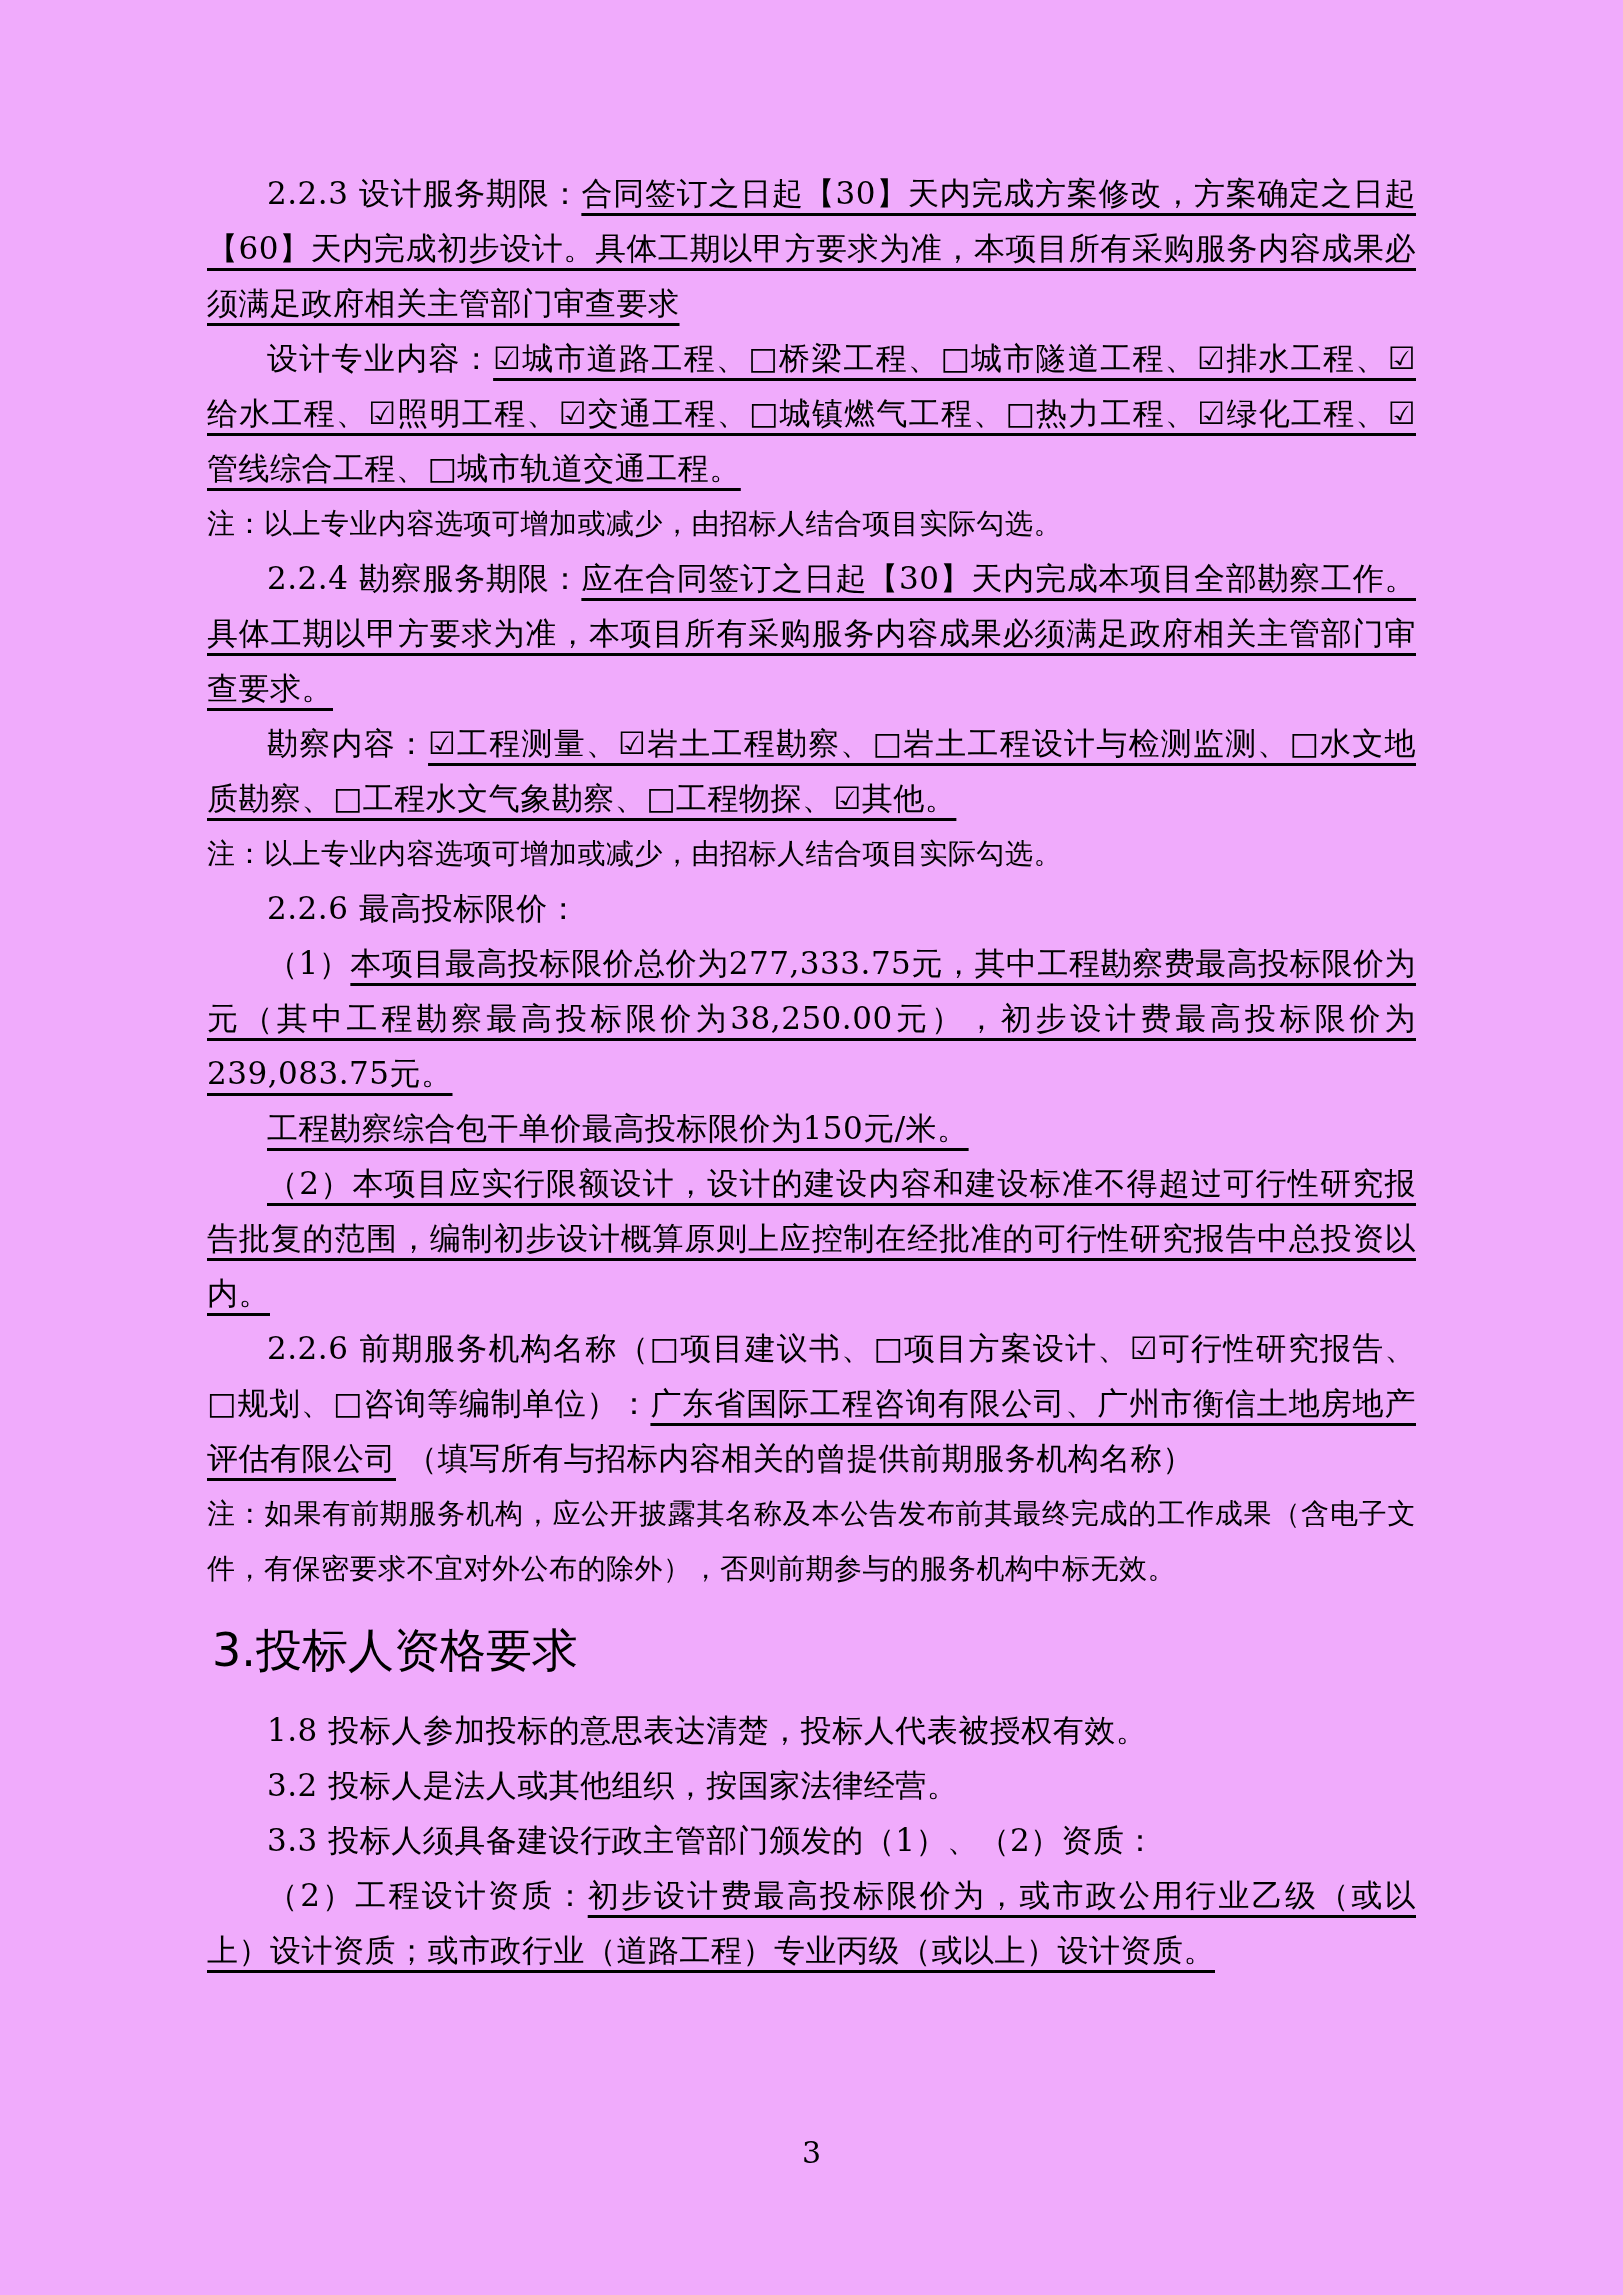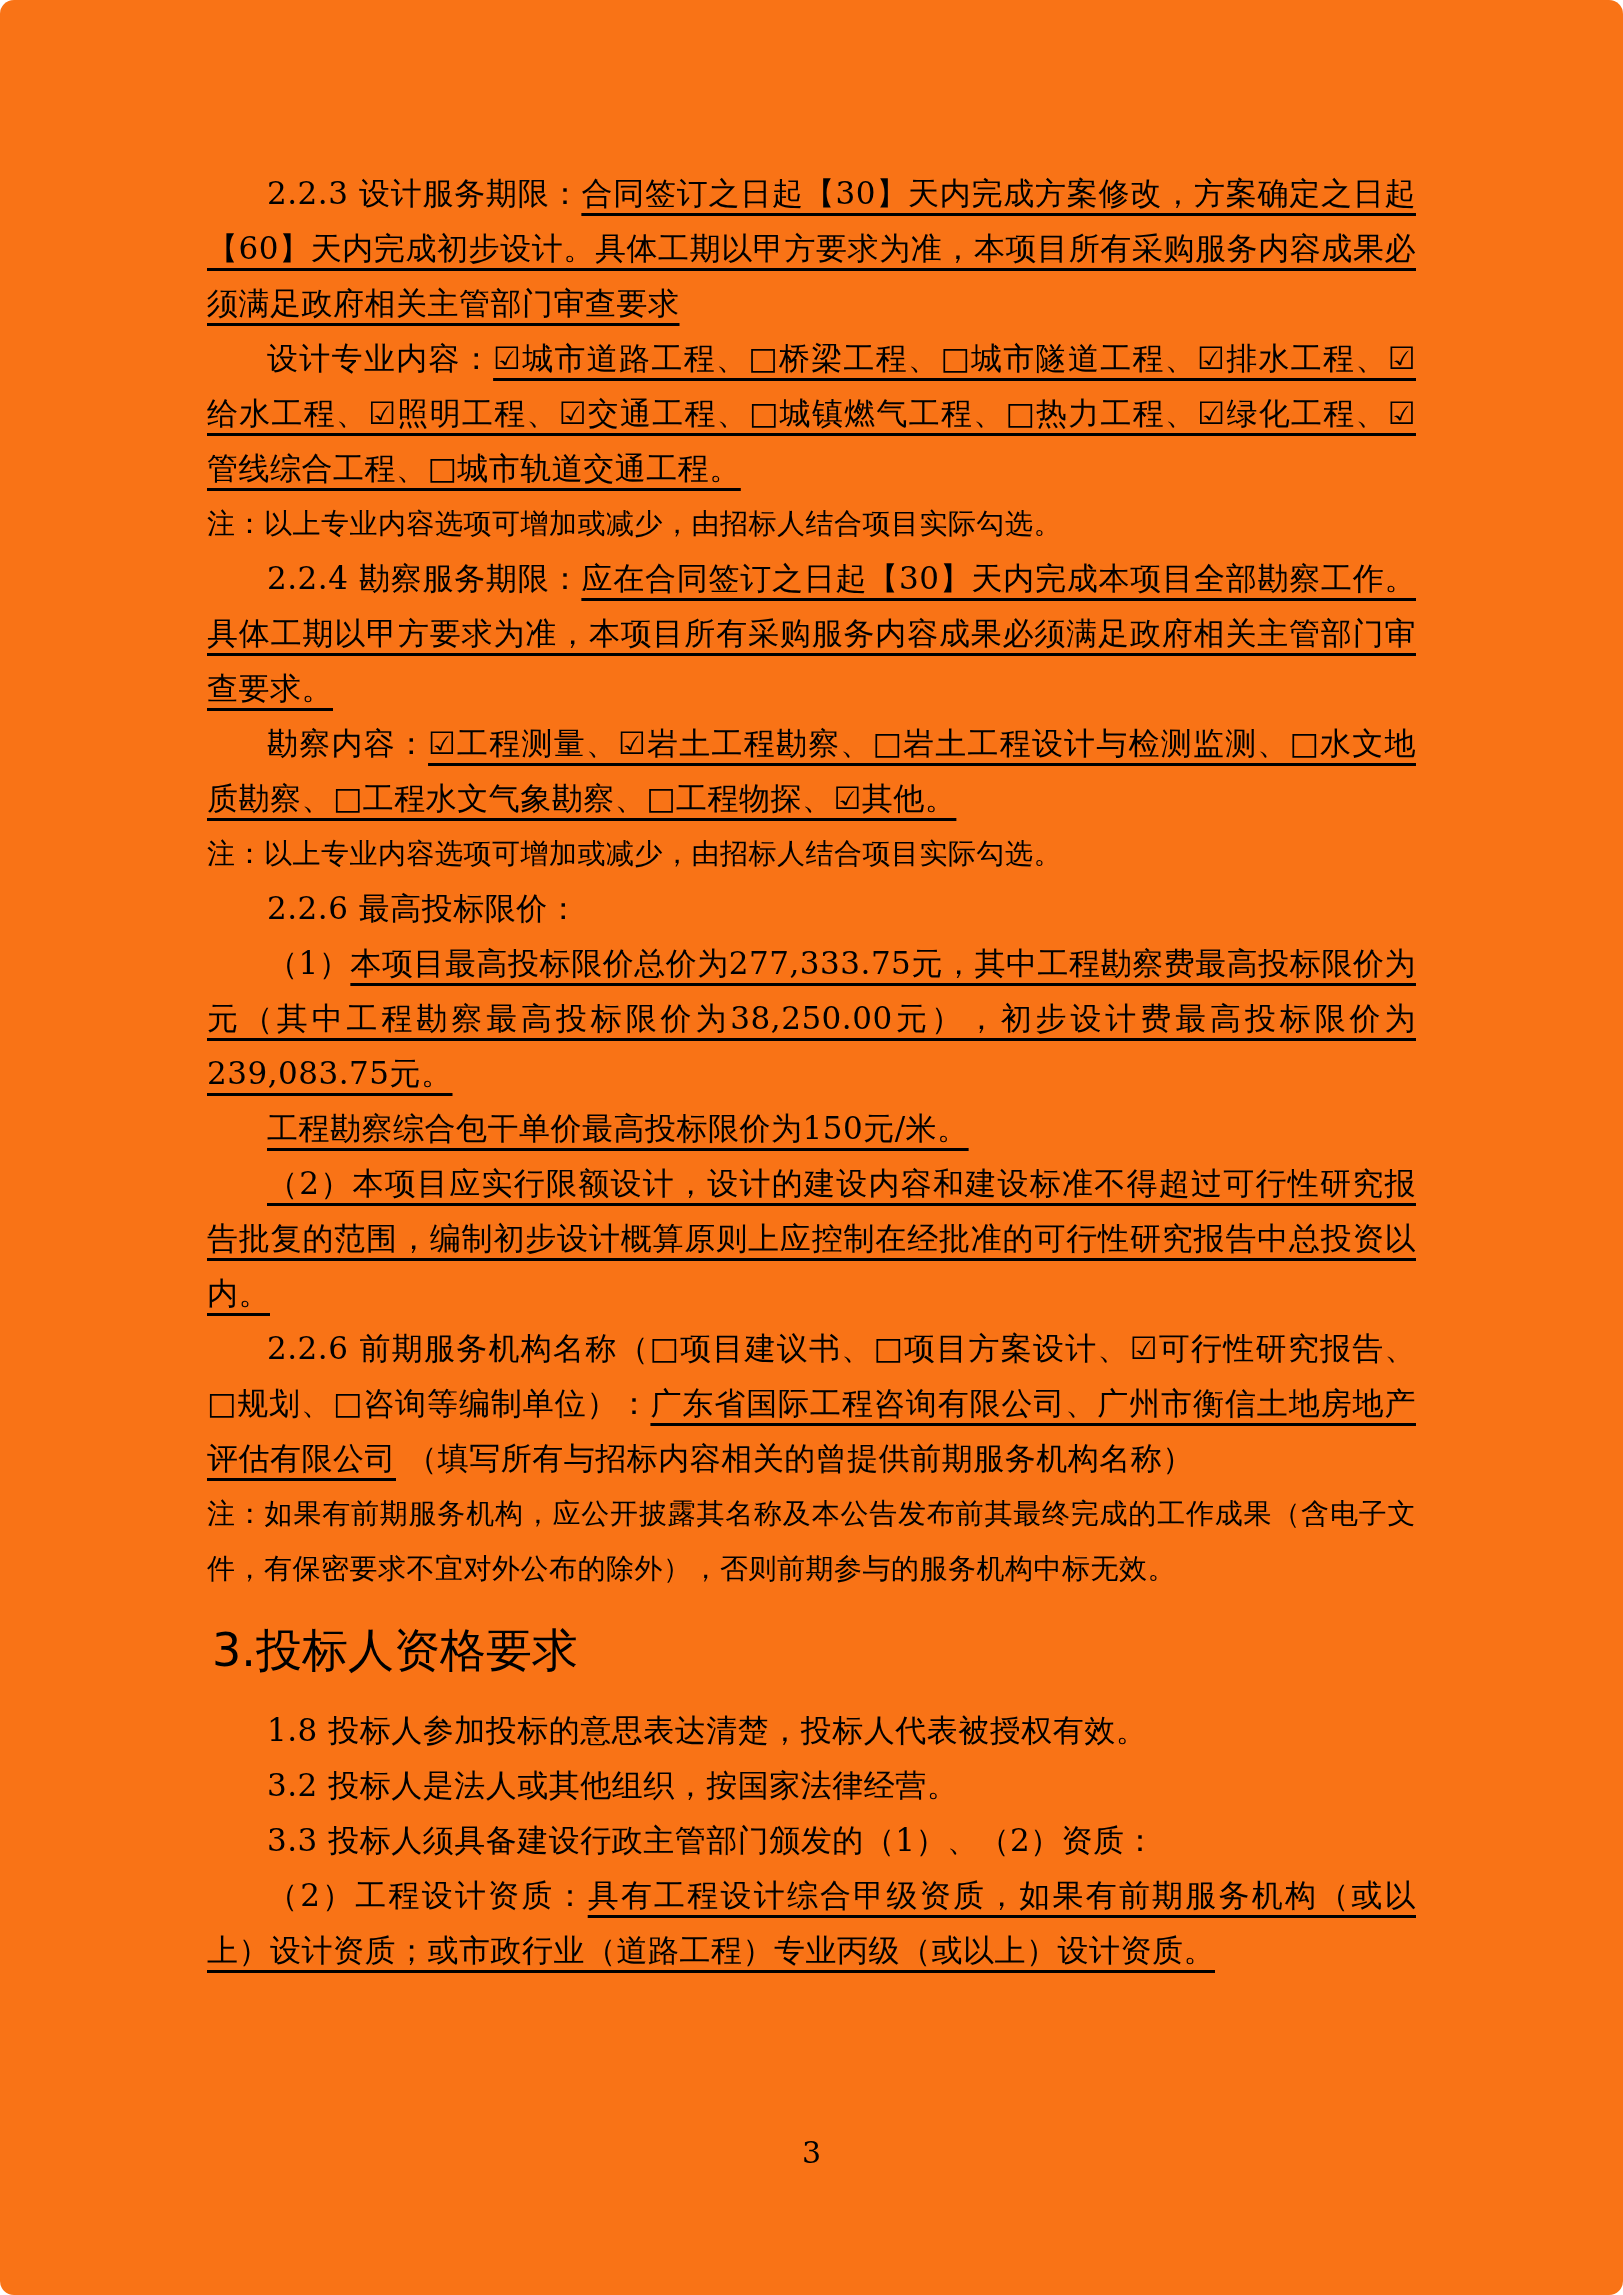--- a/index.html
+++ b/index.html
@@ -4,25 +4,24 @@
 <style>
   html, body {
     margin: 0;
     padding: 0;
     background: #ffffff;
   }
   .page {
     position: relative;
     width: 1623px;
     height: 2295px;
-    background: #f97316;
+    background: #f0abfc;
     color: #000000;
     font-family: "DejaVu Serif", "Liberation Serif", serif;
     overflow: hidden;
-    border-radius: 14px;
   }
   .content {
     box-sizing: border-box;
     padding: 166px 207px 0 207px;
   }
   .para {
     margin: 0;
     font-size: 31px;
     line-height: 55px;
     text-align: justify;
@@ -92,19 +91,19 @@
 
     <h2 class="heading">3.投标人资格要求</h2>
 
     <p class="para indent">1.8 投标人参加投标的意思表达清楚，投标人代表被授权有效。</p>
 
     <p class="para indent">3.2 投标人是法人或其他组织，按国家法律经营。</p>
 
     <p class="para indent">3.3 投标人须具备建设行政主管部门颁发的（1）、（2）资质：</p>
 
 
-    <p class="para indent"><span>（2）工程设计资质：</span><span class="u">具有工程设计综合甲级资质，如果有前期服务机构（或以上）设计资质；或市政行业（道路工程）专业丙级（或以上）设计资质。</span></p>
+    <p class="para indent"><span>（2）工程设计资质：</span><span class="u">初步设计费最高投标限价为，或市政公用行业乙级（或以上）设计资质；或市政行业（道路工程）专业丙级（或以上）设计资质。</span></p>
 
   </div>
 
   <div class="page-number">3</div>
 </div>
 
 
 </body></html>

